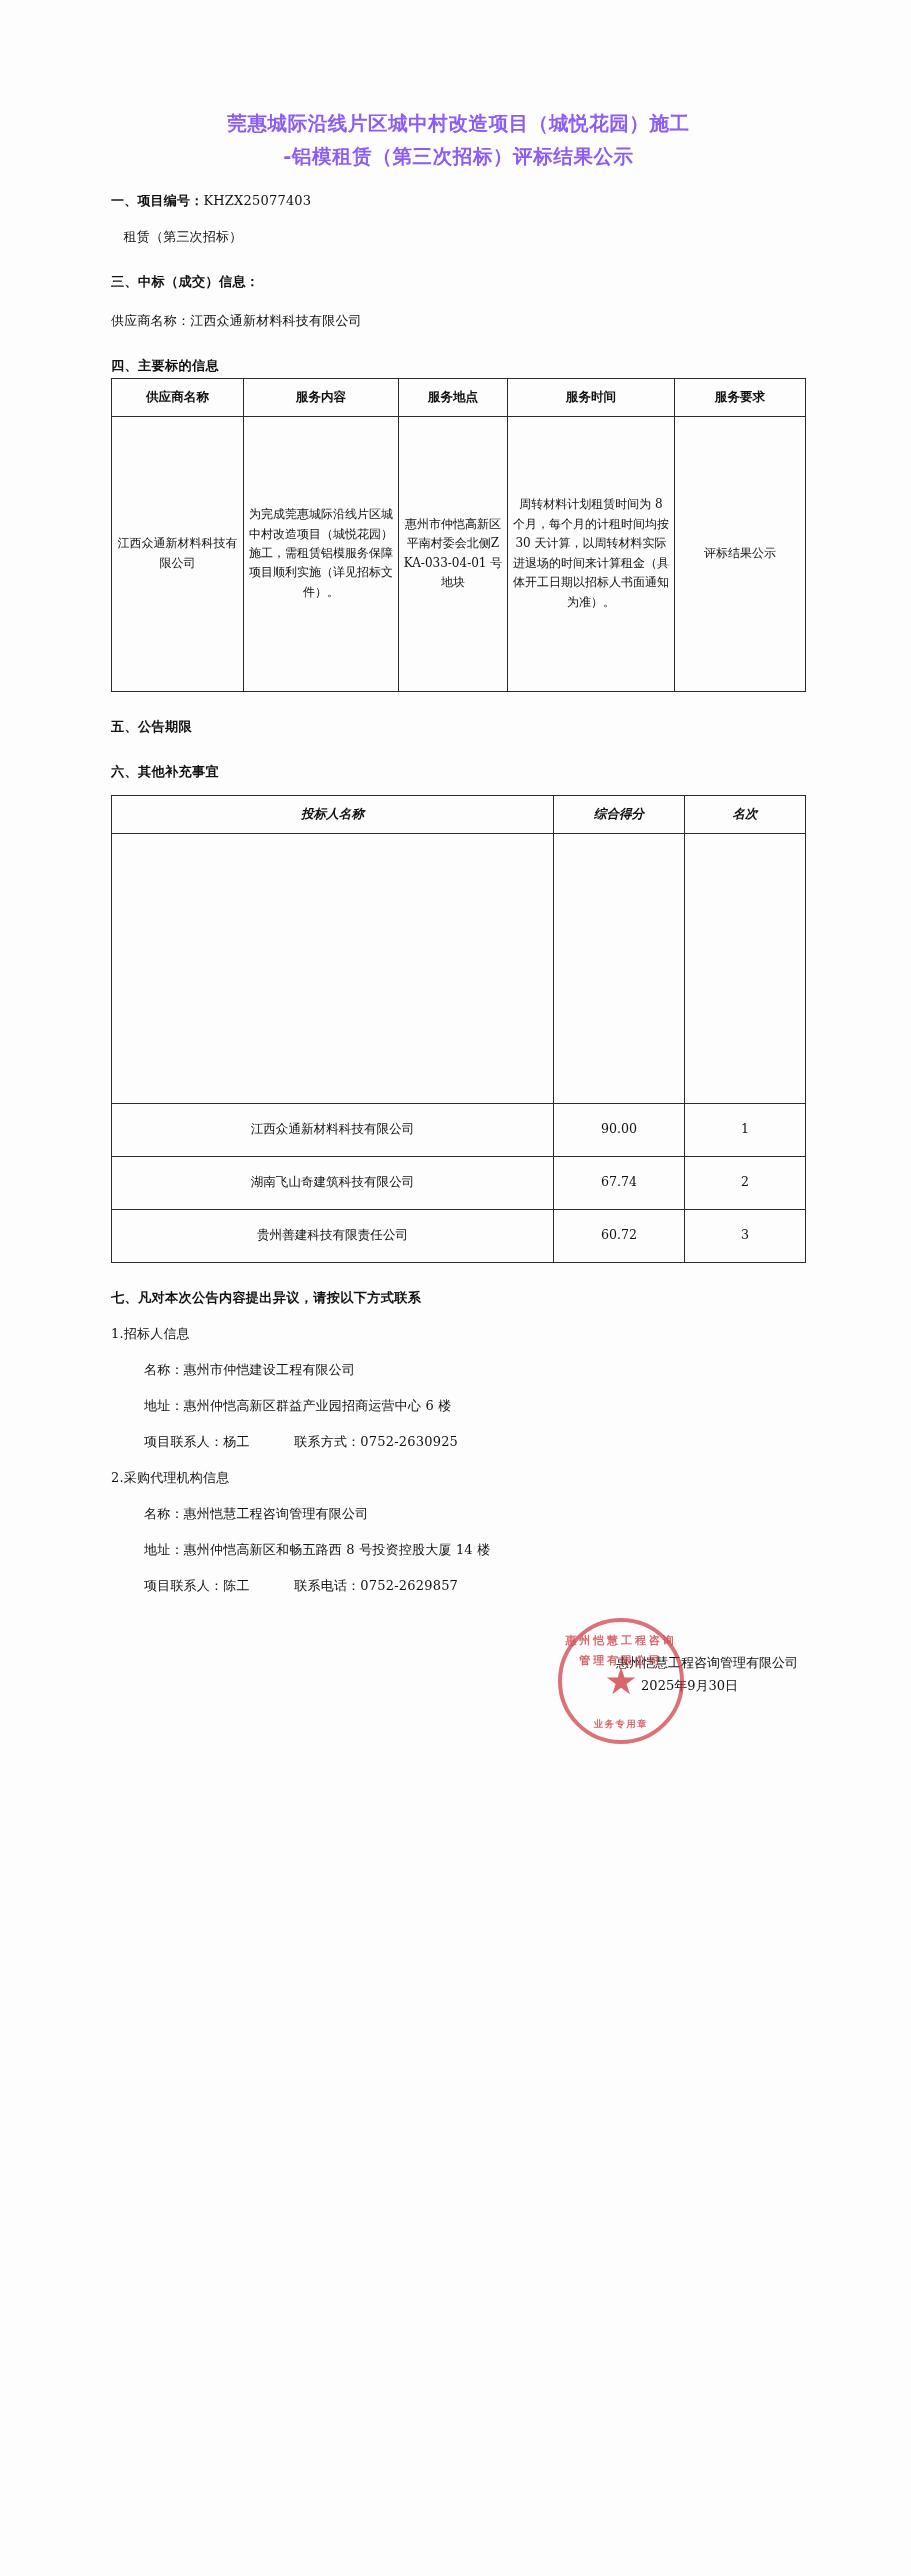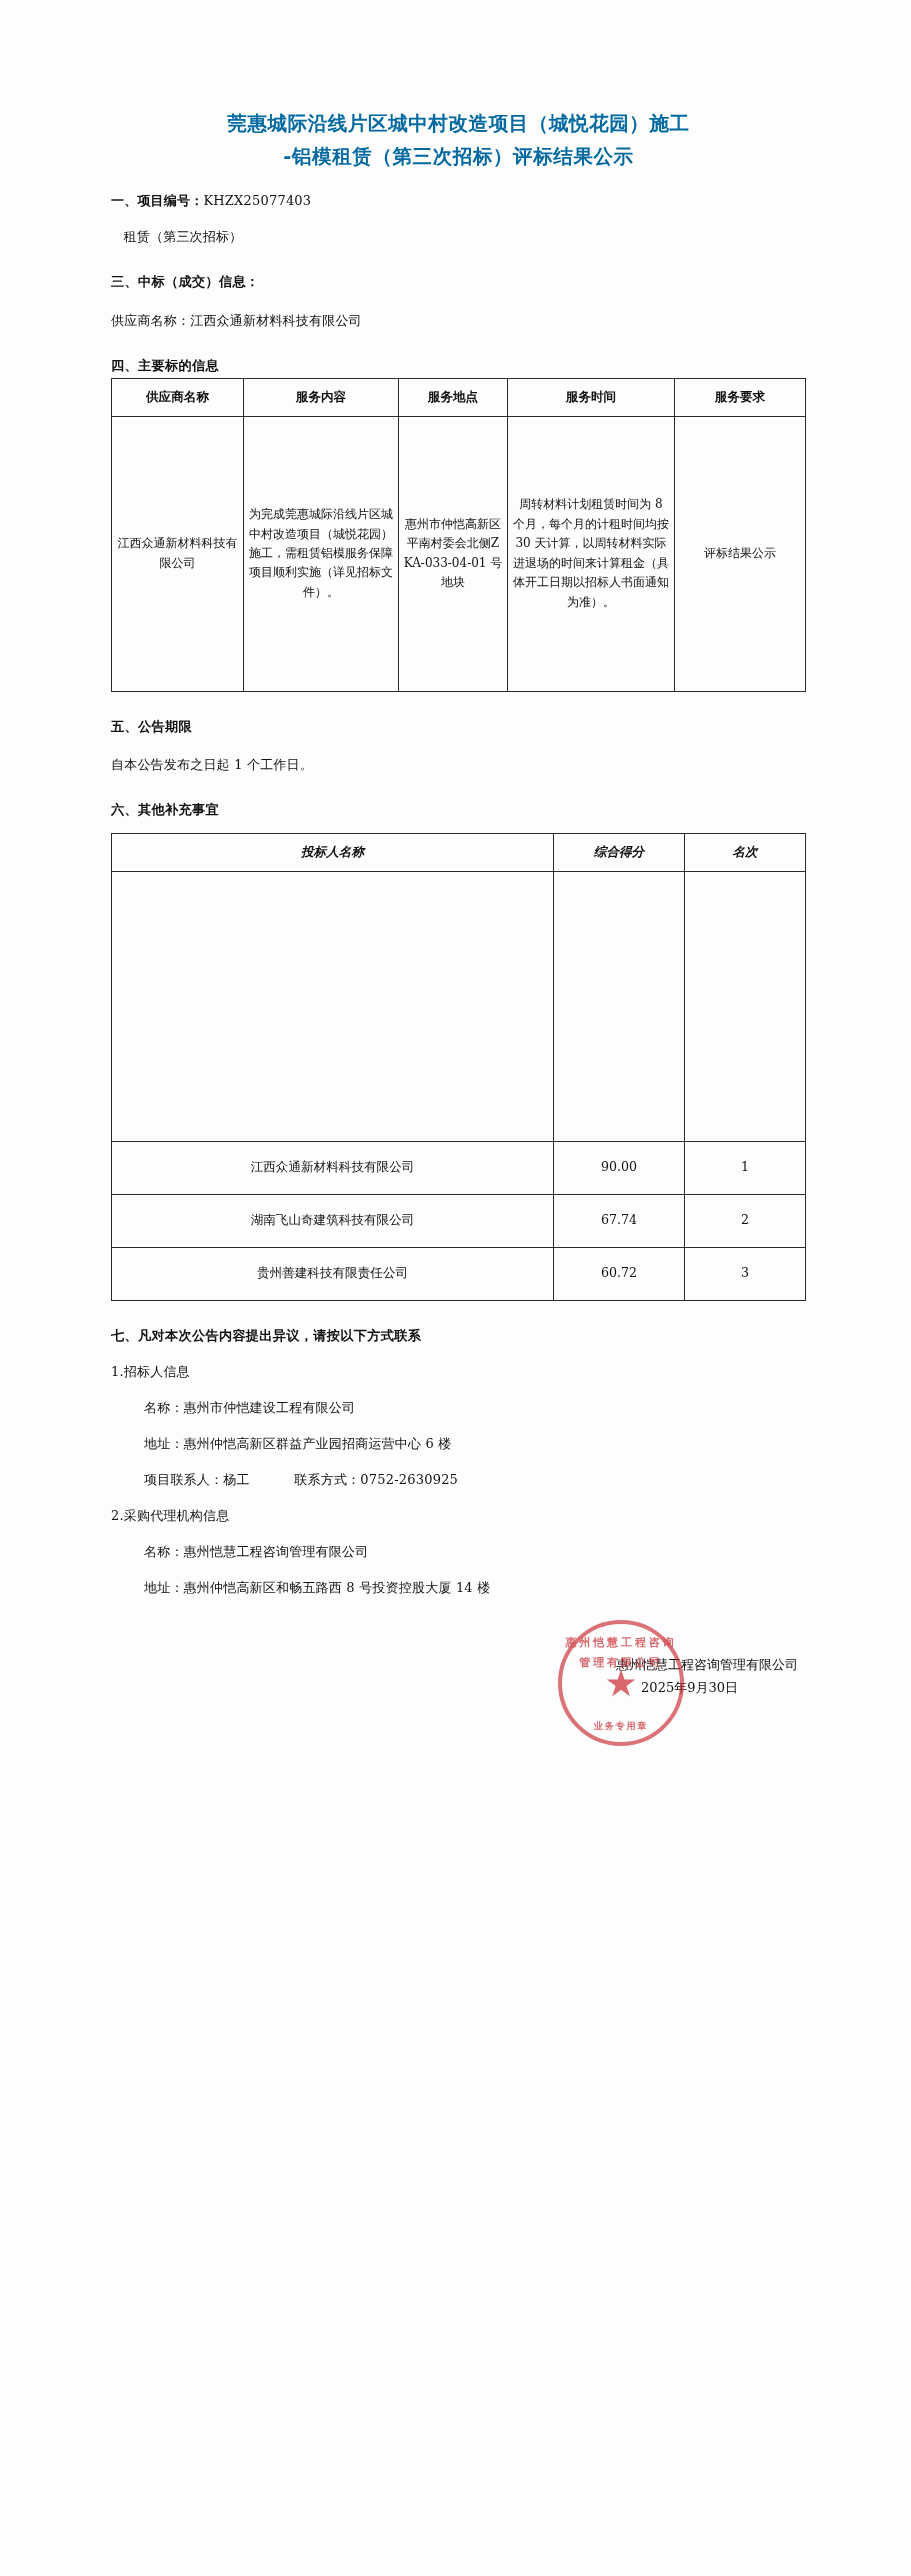--- a/index.html
+++ b/index.html
@@ -27,21 +27,21 @@
   }
 
   
   .doc-title {
     margin-top: 107px;
     text-align: center;
     font-size: 19.5px;
     font-weight: bold;
     line-height: 1.70;
     letter-spacing: 0.6px;
-    color: #0369a1;
+    color: #8b5cf6;
     font-family: "DejaVu Serif", "Liberation Serif", serif;
   }
   .doc-title .t-line { display: block; }
 
   
   .sec-h {
     font-size: 13.2px;
     font-weight: bold;
     line-height: 1.6;
     margin-top: 24px;
@@ -192,21 +192,20 @@
           <td>江西众通新材料科技有限公司</td>
           <td>为完成莞惠城际沿线片区城中村改造项目（城悦花园）施工，需租赁铝模服务保障项目顺利实施（详见招标文件）。</td>
           <td>惠州市仲恺高新区平南村委会北侧ZKA-033-04-01 号地块</td>
           <td>周转材料计划租赁时间为 8 个月，每个月的计租时间均按 30 天计算，以周转材料实际进退场的时间来计算租金（具体开工日期以招标人书面通知为准）。</td>
           <td>评标结果公示</td>
         </tr>
       </tbody>
     </table>
 
     <div class="sec-h">五、公告期限</div>
-    <div class="para">自本公告发布之日起 1 个工作日。</div>
 
     <div class="sec-h">六、其他补充事宜</div>
 
     <table class="grid t-score">
       <colgroup>
           <col class="s1">
           <col class="s2">
           <col class="s3">
         </colgroup>
       <thead>
@@ -254,20 +253,25 @@
       <span style="display:inline-block;width:36px"></span>
       <span>联系方式：</span><span>0752-2630925</span>
     </div>
 
     <div class="para tight">2.采购代理机构信息</div>
     <div class="para tight indent2">
       <span>名称：</span><span>惠州恺慧工程咨询管理有限公司</span>
     </div>
     <div class="para tight indent2">
       <span>地址：</span><span>惠州仲恺高新区和畅五路西 8 号投资控股大厦 14 楼</span>
+    </div>
+    <div class="para tight indent2">
+      <span>项目联系人：</span><span>陈工</span>
+      <span style="display:inline-block;width:36px"></span>
+      <span>联系电话：</span><span>0752-2629857</span>
     </div>
 
     <div class="sign-block">
       <div class="seal">
         <div class="arc-top">惠州恺慧工程咨询管理有限公司</div>
         <div class="star">★</div>
         <div class="arc-bot">业务专用章</div>
       </div>
       <span class="sign-line">惠州恺慧工程咨询管理有限公司</span>
       <span class="sign-date">2025年9月30日</span>

